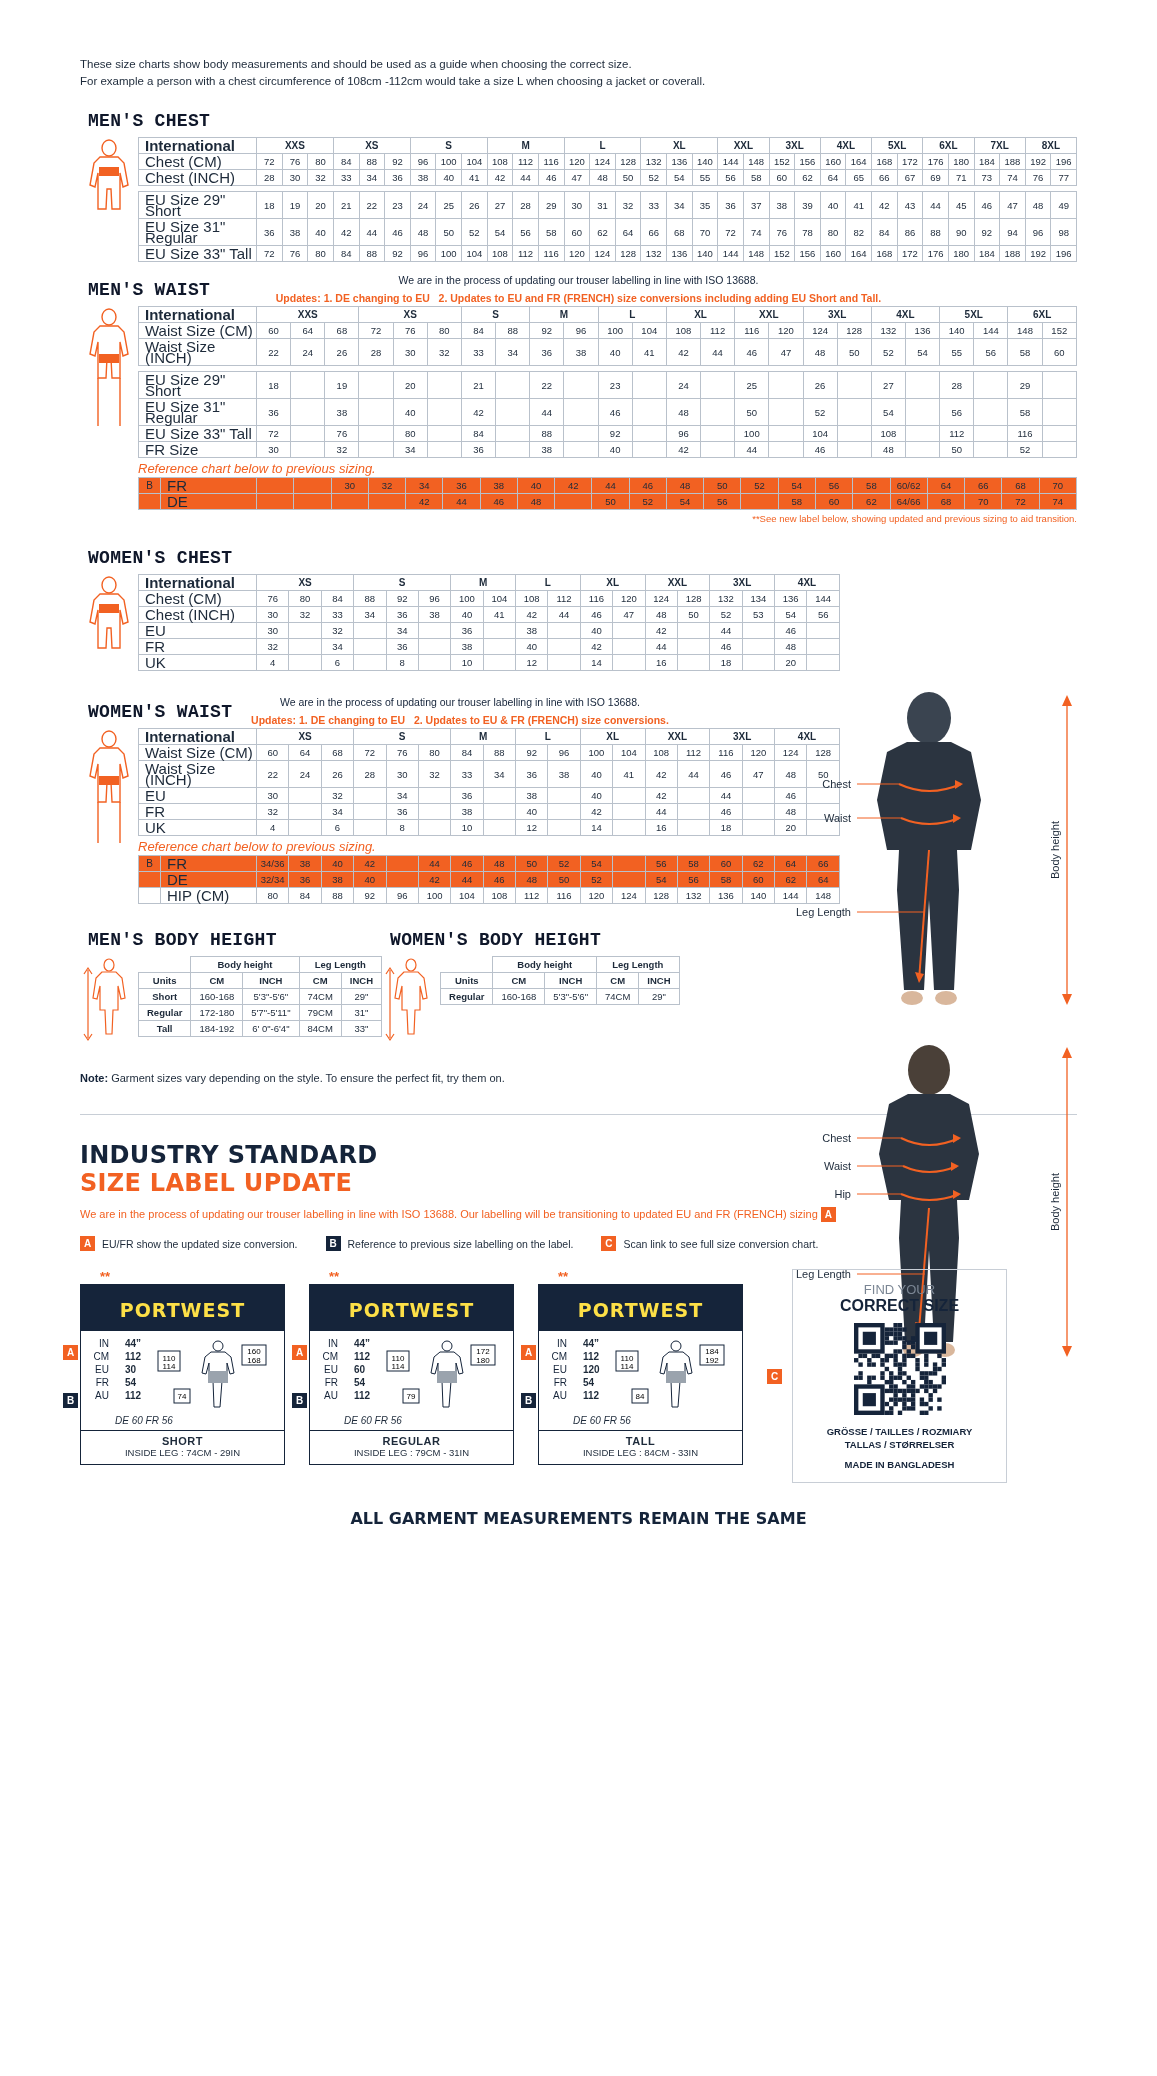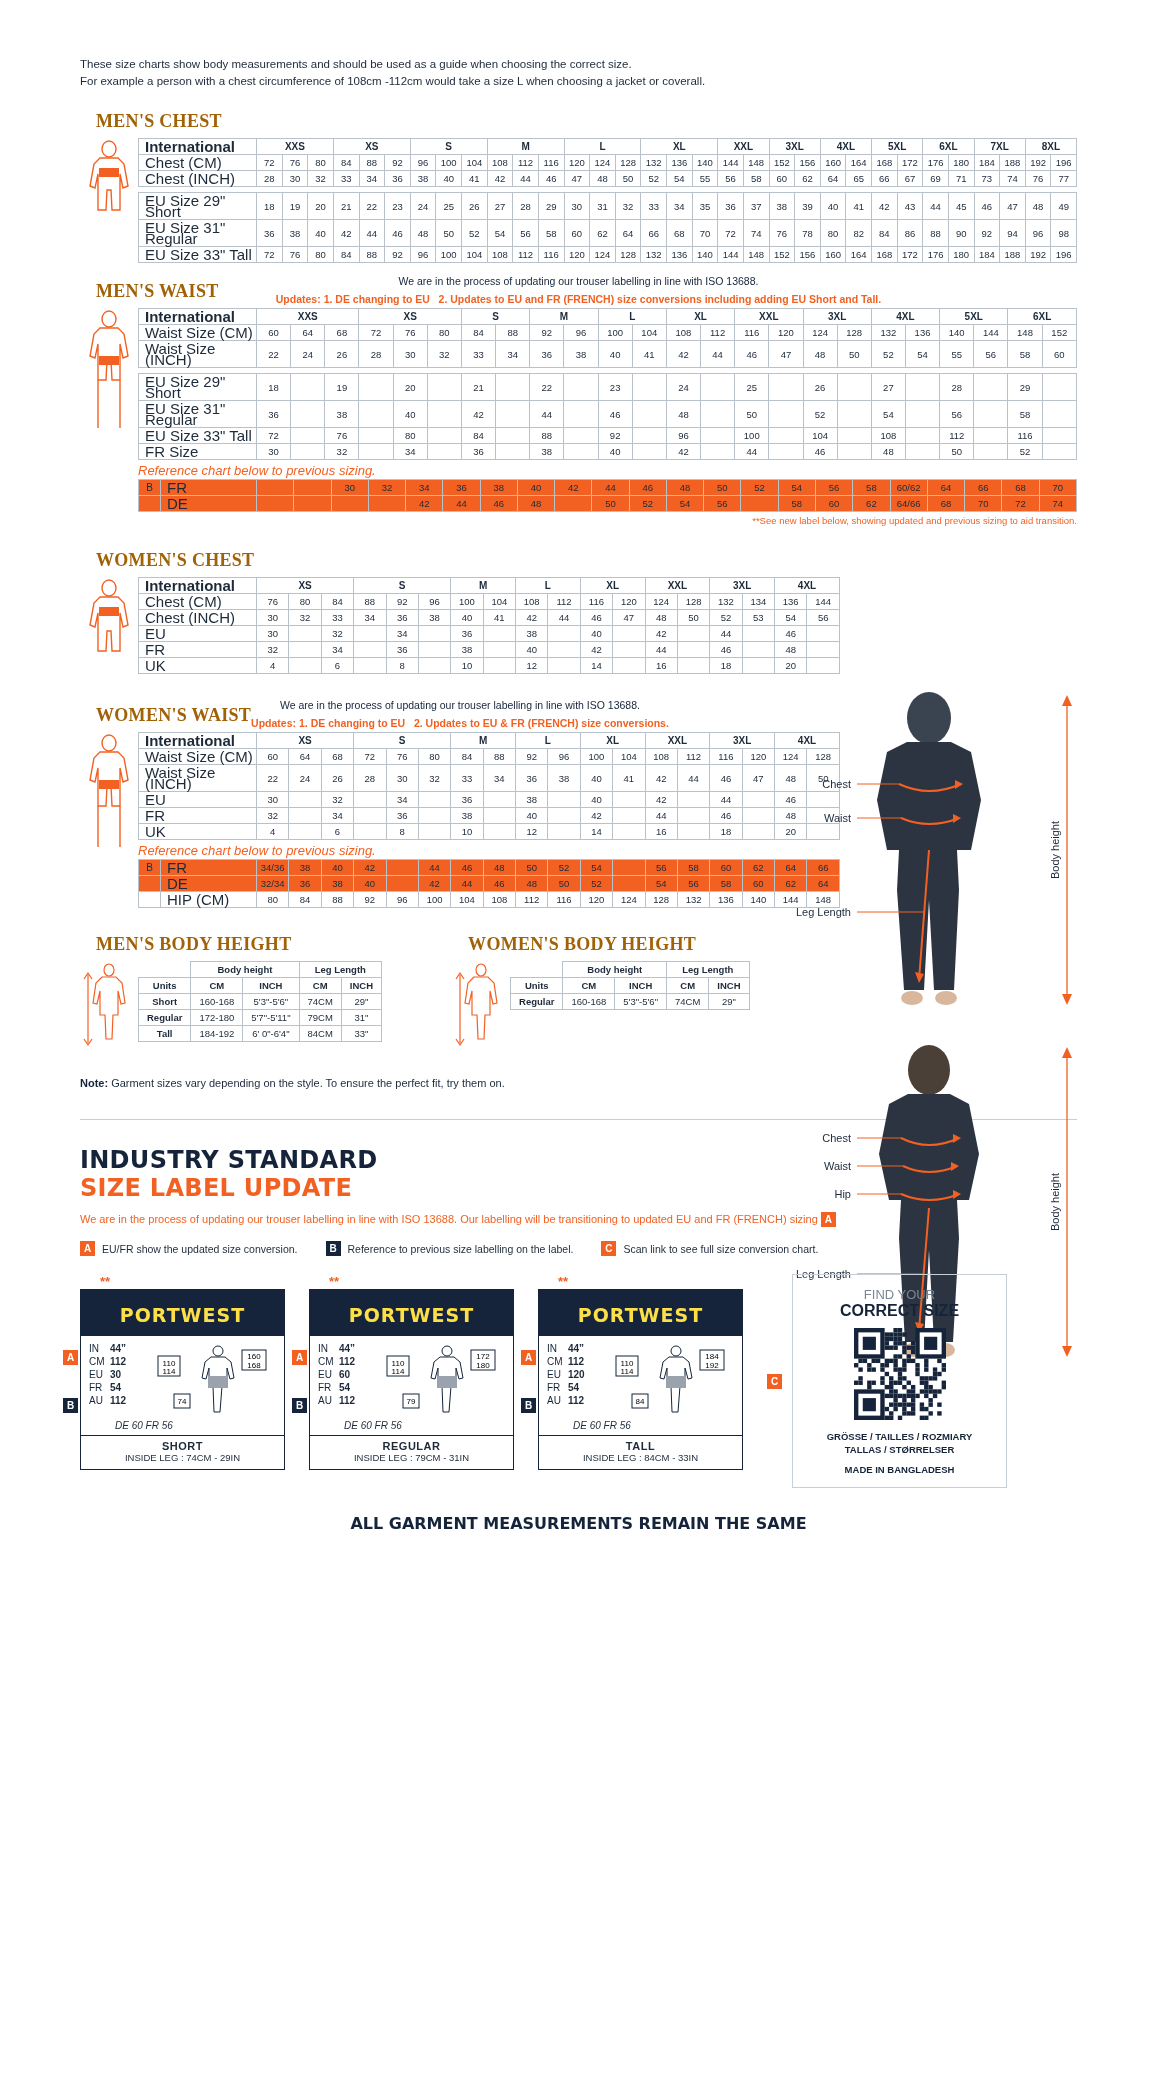--- a/index.html
+++ b/index.html
@@ -20,24 +20,24 @@
     font-weight: bold;
     color: #15243a;
     margin: 0 0 10px 0;
     font-family: "DejaVu Sans", sans-serif;
   }
   .intro { font-size: 11.5px; line-height: 1.45; color: #1d2a3a; margin-bottom: 22px; }
 
   h2.section-title {
     font-size: 18px;
     font-weight: bold;
-    color: #a16207;
-    margin: 0 0 6px 16px;
+    color: #0f172a;
+    margin: 0 0 6px 8px;
     letter-spacing: 0.3px;
-    font-family: Liberation Serif, serif;
+    font-family: Liberation Mono, monospace;
   }
 
   .block { position: relative; margin-bottom: 6px; }
   .row-flex { display: flex; align-items: flex-start; }
 
   .figure-col { width: 58px; flex: 0 0 58px; position: relative; }
   .figure-col svg { display: block; }
 
   table.size {
     border-collapse: collapse;
@@ -76,21 +76,21 @@
     width: 22px; text-align: center; font-size: 10px;
   }
 
   .centered-note { text-align: center; font-size: 10.5px; }
 
   
   .models { position: absolute; right: 78px; top: 690px; width: 300px; }
   .model-block { position: relative; margin-bottom: 18px; }
 
   
-  .bh-wrap { display: flex; gap: 70px; margin-top: 10px; }
+  .bh-wrap { display: flex; margin-top: 10px; }
   .bh-table { border-collapse: collapse; font-size: 9.5px; }
   .bh-table td, .bh-table th {
     border: 1px solid #b9c1cb; padding: 2px 8px; text-align: center; font-weight: normal;
   }
   .bh-table th { font-weight: bold; }
 
   .note-line { font-size: 11px; margin-top: 26px; }
   .note-line b { color: #15243a; }
 
   hr.div { border: none; border-top: 1px solid #c8ced6; margin: 30px 0 26px 0; }
@@ -107,21 +107,21 @@
 
   
   .labels-row { display: flex; gap: 24px; align-items: flex-start; }
   .label-card { width: 205px; position: relative; }
   .stars { color: #f26122; font-weight: bold; font-size: 13px; margin-left: 20px; }
   .label-box { border: 1px solid #15243a; background: #fff; }
   .label-top { background: #15243a; color: #fde047; text-align: center; padding: 14px 0 10px 0; }
   .brand { font-family: "DejaVu Sans", sans-serif; font-weight: bold; font-size: 19px; letter-spacing: 1px; }
   .label-body { display: flex; padding: 6px 8px 2px 8px; font-size: 10px; }
   .sizecol { width: 78px; }
-  .sizecol div { display: flex; gap: 1px; line-height: 13px; }
+  .sizecol div { display: flex; gap: 16px; line-height: 13px; text-align: right; }
   .sizecol .k { width: 20px; color: #15243a; }
   .sizecol .v { font-weight: bold; }
   .fig-area { flex: 1; position: relative; height: 74px; }
   .label-foot { border-top: 1px solid #15243a; text-align: center; font-size: 9.5px; padding: 4px 0 6px 0; }
   .label-foot .big { font-weight: bold; font-size: 11px; letter-spacing: .5px; }
   .de-line { font-size: 10px; font-style: italic; padding: 2px 0 4px 34px; }
 
   .side-badge { position: absolute; left: -18px; width: 15px; height: 15px; background: #f26122; color:#fff; font-weight:bold; font-size:10px; text-align:center; line-height:15px; }
 
   .qr-card { width: 215px; border: 1px solid #c8ced6; text-align: center; padding: 12px 10px; font-size: 10px; }

